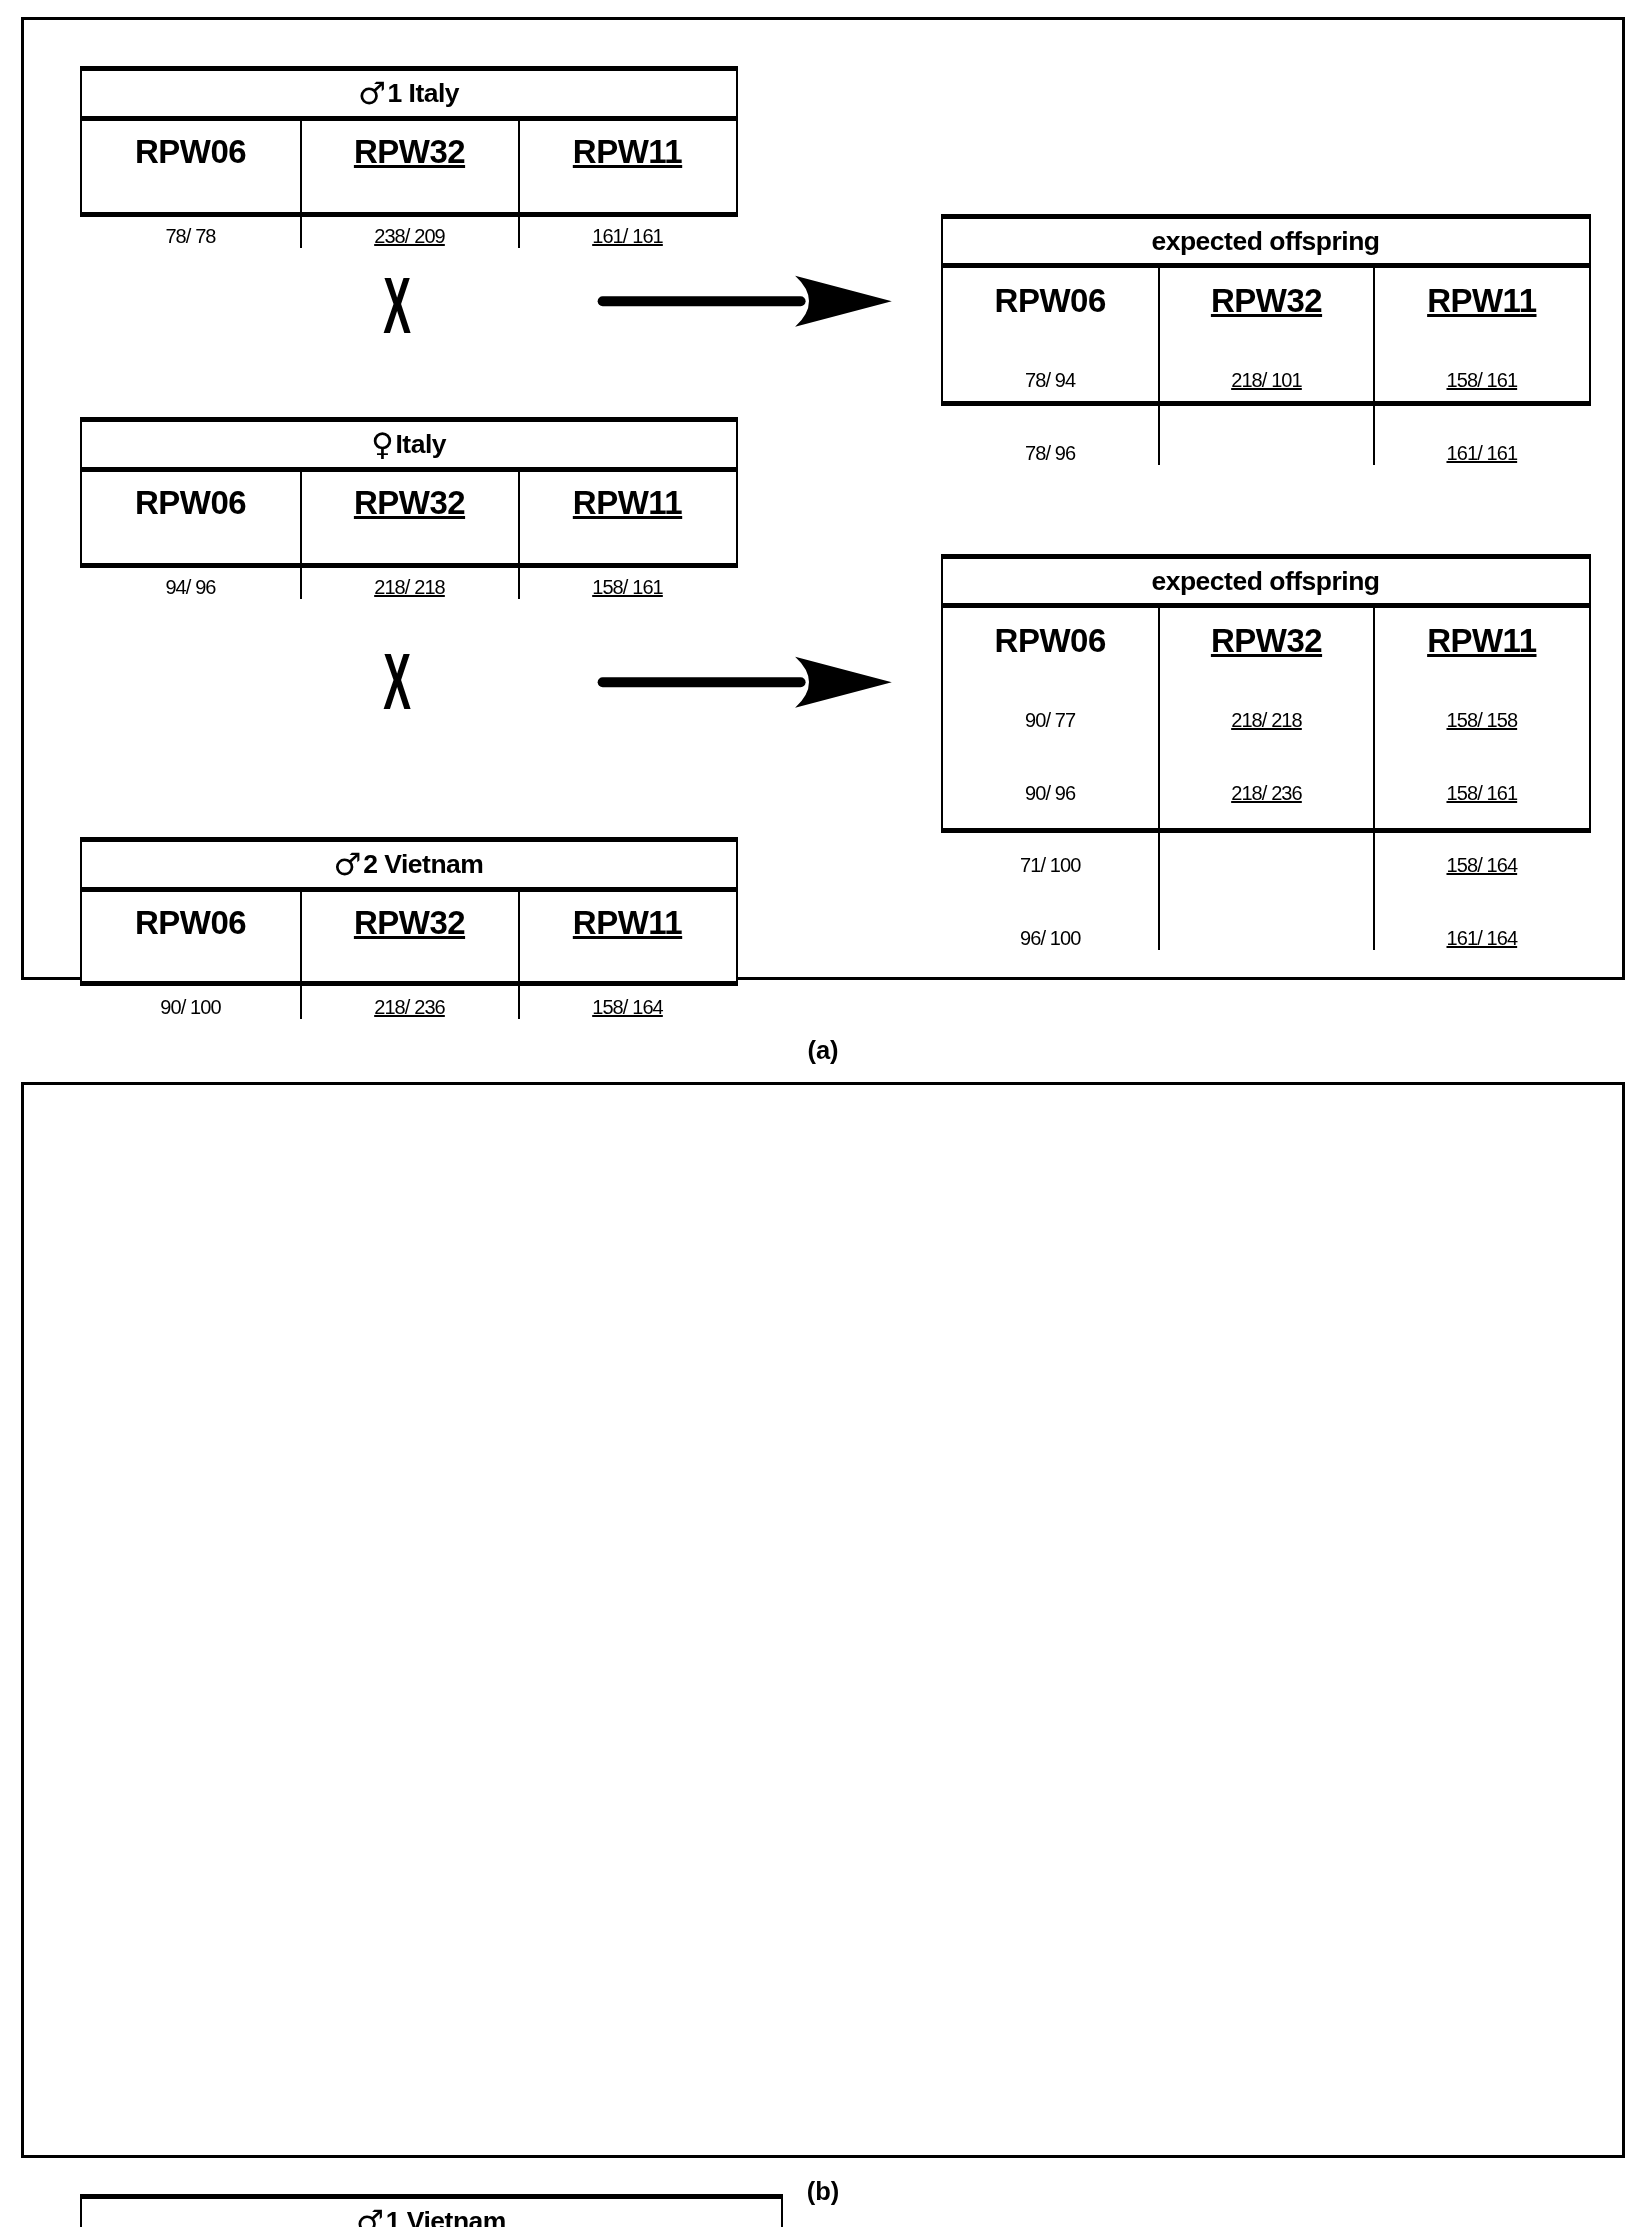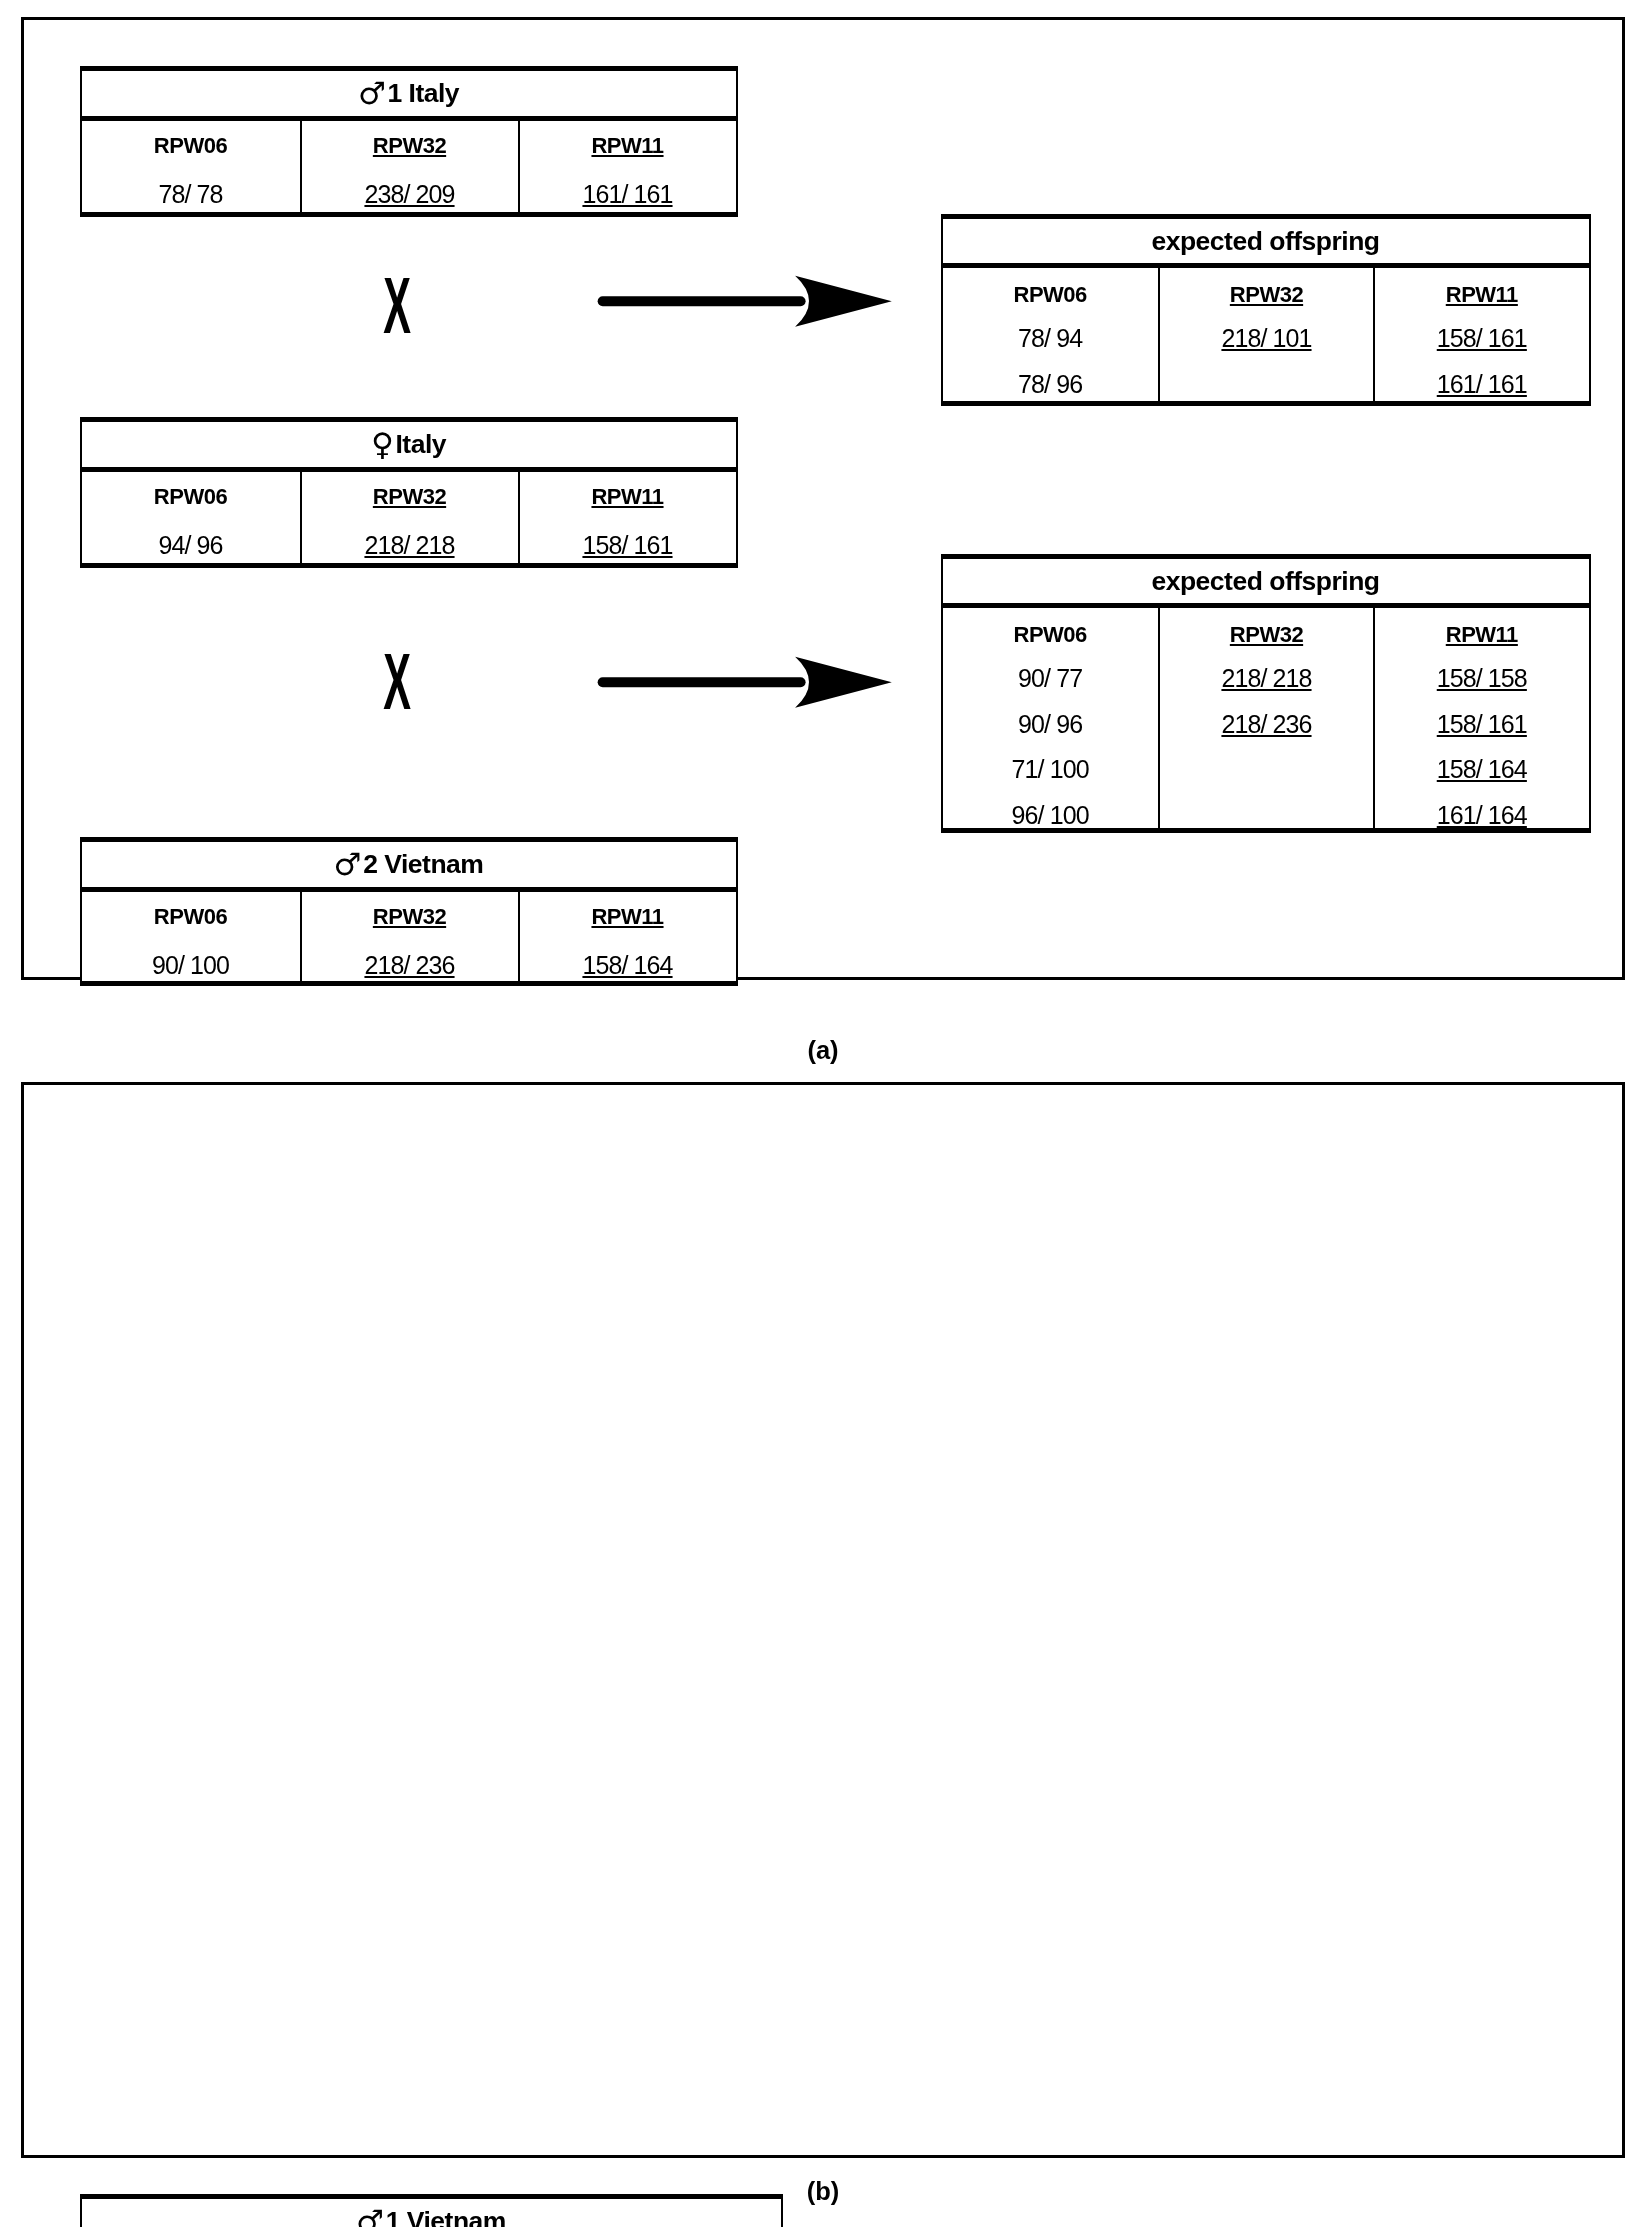--- a/index.html
+++ b/index.html
@@ -14,22 +14,22 @@
   .gtitle { border-bottom: 5.5px solid #000; display: flex; align-items: center; justify-content: center;
             font-weight: bold; font-size: 26.5px; letter-spacing: -0.5px; }
   .ptable .gtitle { flex: 0 0 50px; }
   .etable .gtitle { flex: 0 0 49px; }
   .gsym { font-family: "DejaVu Sans", sans-serif; font-size: 31px; font-weight: bold; margin-right: 2.3px; line-height: 1; }
   .gbody { flex: 1 1 auto; display: grid; }
   .gcol { display: flex; flex-direction: column; align-items: center; }
   .gcol + .gcol { border-left: 2.7px solid #000; text-decoration: underline; }
   .ptable .gcol { padding-top: 12px; row-gap: 21px; }
   .etable .gcol { padding-top: 13.7px; row-gap: 16.4px; }
-  .ghead { font-weight: bold; font-size: 22px; letter-spacing: -0.5px; white-space: nowrap; }
-  .gval { font-size: 25px; letter-spacing: -0.9px; white-space: nowrap; }
+  .ghead { font-weight: bold; font-size: 33px; letter-spacing: -0.5px; white-space: nowrap; }
+  .gval { font-size: 20px; letter-spacing: -0.9px; white-space: nowrap; margin-top: 33px; }
 
   .cross { position: absolute; font-size: 80px; font-weight: bold; line-height: 1;
            transform: translate(-50%,-50%) scaleX(0.52); }
   .arrow { position: absolute; }
   .caption { position: absolute; left: 0; width: 1646px; text-align: center;
              font-weight: bold; font-size: 25.5px; }
 
   
   #panel-a { left: 20.5px; top: 17.3px;   width: 1604px; height: 963px; }
   #panel-b { left: 20.5px; top: 1082px; width: 1604px; height: 1076px; }

